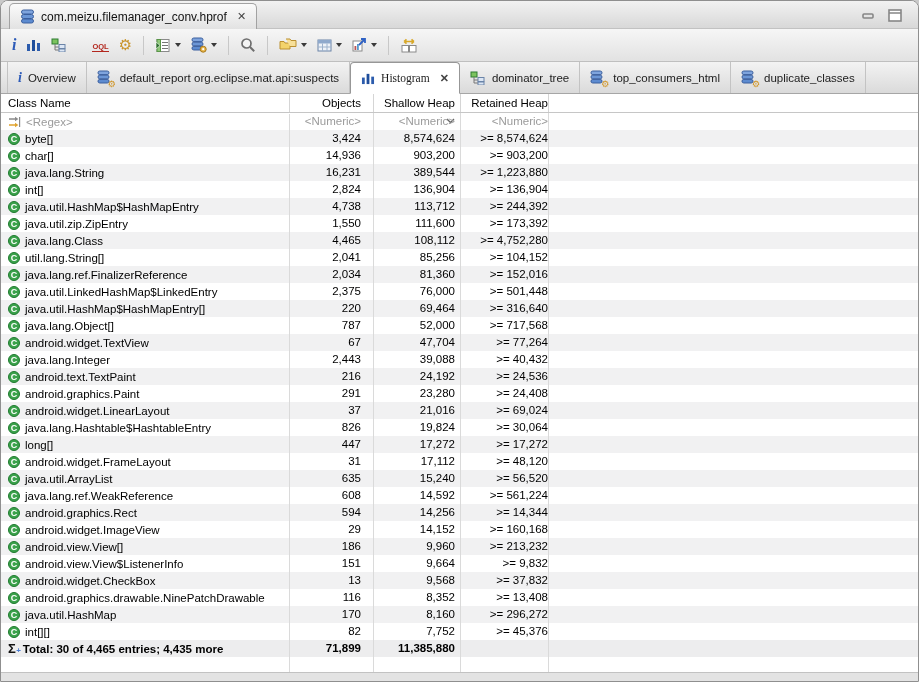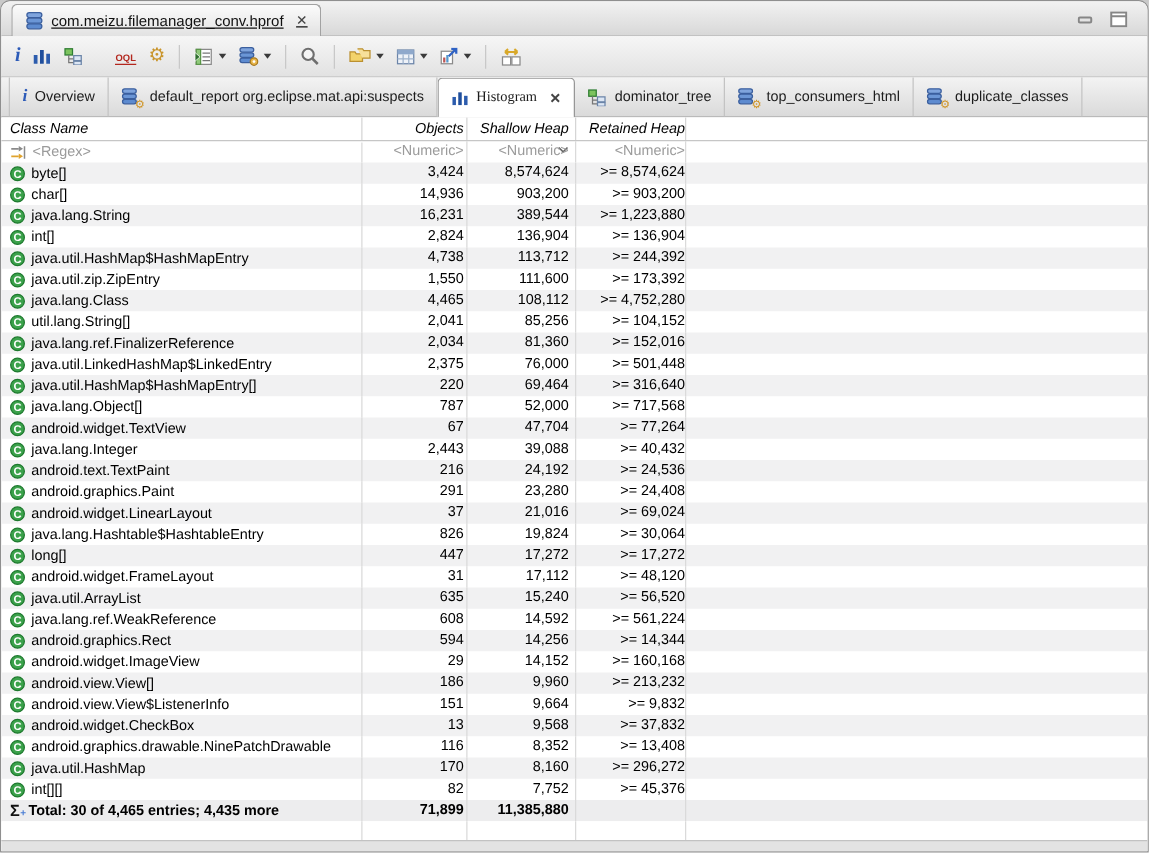--- a/index.html
+++ b/index.html
@@ -7,21 +7,21 @@
               font-family:"Liberation Sans","DejaVu Sans",sans-serif; }
   .window { position:relative; width:919px; height:682px; background:#fff;
             border:1px solid #8f8f8f; border-radius:8px 8px 1px 1px; overflow:hidden; }
 
   
   .titlebar { position:absolute; top:0; left:0; right:0; height:28px;
               background:linear-gradient(#f2f2f2,#d8d8d8); border-bottom:1px solid #c2c2c2; }
   .editor-tab { position:absolute; left:8px; top:2px; height:26px; display:flex; align-items:center;
                 gap:6px; padding:0 10px; background:linear-gradient(#fbfbfb,#e2e2e2);
                 border:1px solid #a2a2a2; border-bottom:none; border-radius:5px 5px 0 0;
-                font-size:12px; color:#111;text-decoration:underline; }
+                font-size:12px; color:#111; }
   .win-controls { position:absolute; right:16px; top:8px; display:flex; gap:13px; align-items:center; }
 
   
   .toolbar { position:absolute; top:28px; left:0; right:0; height:33px; display:flex; align-items:center;
              gap:8px; padding:0 10px; background:linear-gradient(#f6f6f6,#e2e2e2);
              border-bottom:1px solid #bfbfbf; }
   .tsep { width:1px; height:19px; background:#c8c8c8; margin:0 2px; }
   .tbtn { display:flex; align-items:center; gap:2px; height:24px; padding:0 1px; }
   .dd { width:0; height:0; border-left:3.5px solid transparent; border-right:3.5px solid transparent;
         border-top:4px solid #3a3a3a; margin-left:2px; }
@@ -43,24 +43,24 @@
   .close-x { font-size:11px; color:#444; font-weight:bold; margin-left:4px; }
   .tab-ic-info { font-family:"Liberation Serif","DejaVu Serif",serif; font-style:italic; font-weight:bold;
                  font-size:14px; color:#2d5bb8; }
   .report-ic { position:relative; width:17px; height:16px; }
   .report-ic .gear-sub { position:absolute; right:-2px; bottom:-3px; font-size:9px; color:#cf9425; }
 
   
   .tablewrap { position:absolute; top:93px; left:0; right:0; bottom:0; display:flex;
                flex-direction:column; font-size:11.5px; color:#000; background:#fff; }
   .thead { display:flex; height:19px; line-height:18px; background:#fff;
-           border-bottom:1px solid #c6c6c6; flex:none;font-style:italic; }
+           border-bottom:1px solid #c6c6c6; flex:none; }
   .thead > div { border-right:1px solid #d5d5d5; }
   .col-class    { width:289px; padding-left:7px; }
-  .col-objects  { width:84px;  text-align:right; padding-right:2px; }
+  .col-objects  { width:84px;  text-align:right; padding-right:12px; }
   .col-shallow  { width:87px;  text-align:right; padding-right:5px; }
   .col-retained { width:88px;  text-align:right; padding-right:0; }
   .col-rest { flex:1; border-right:none !important; }
   .sort-chev { margin-left:3px; vertical-align:1px; }
 
   .trow { display:flex; height:17px; line-height:17px; flex:none; }
   .trow > div { border-right:1px solid #dadada; overflow:hidden; white-space:nowrap; }
   .trow .col-class { display:flex; align-items:center; gap:5px; line-height:16px; }
   .stripe { background:#f1f1f2; }
   .filter-row { color:#9b9b9b;align-items:flex-end; }

